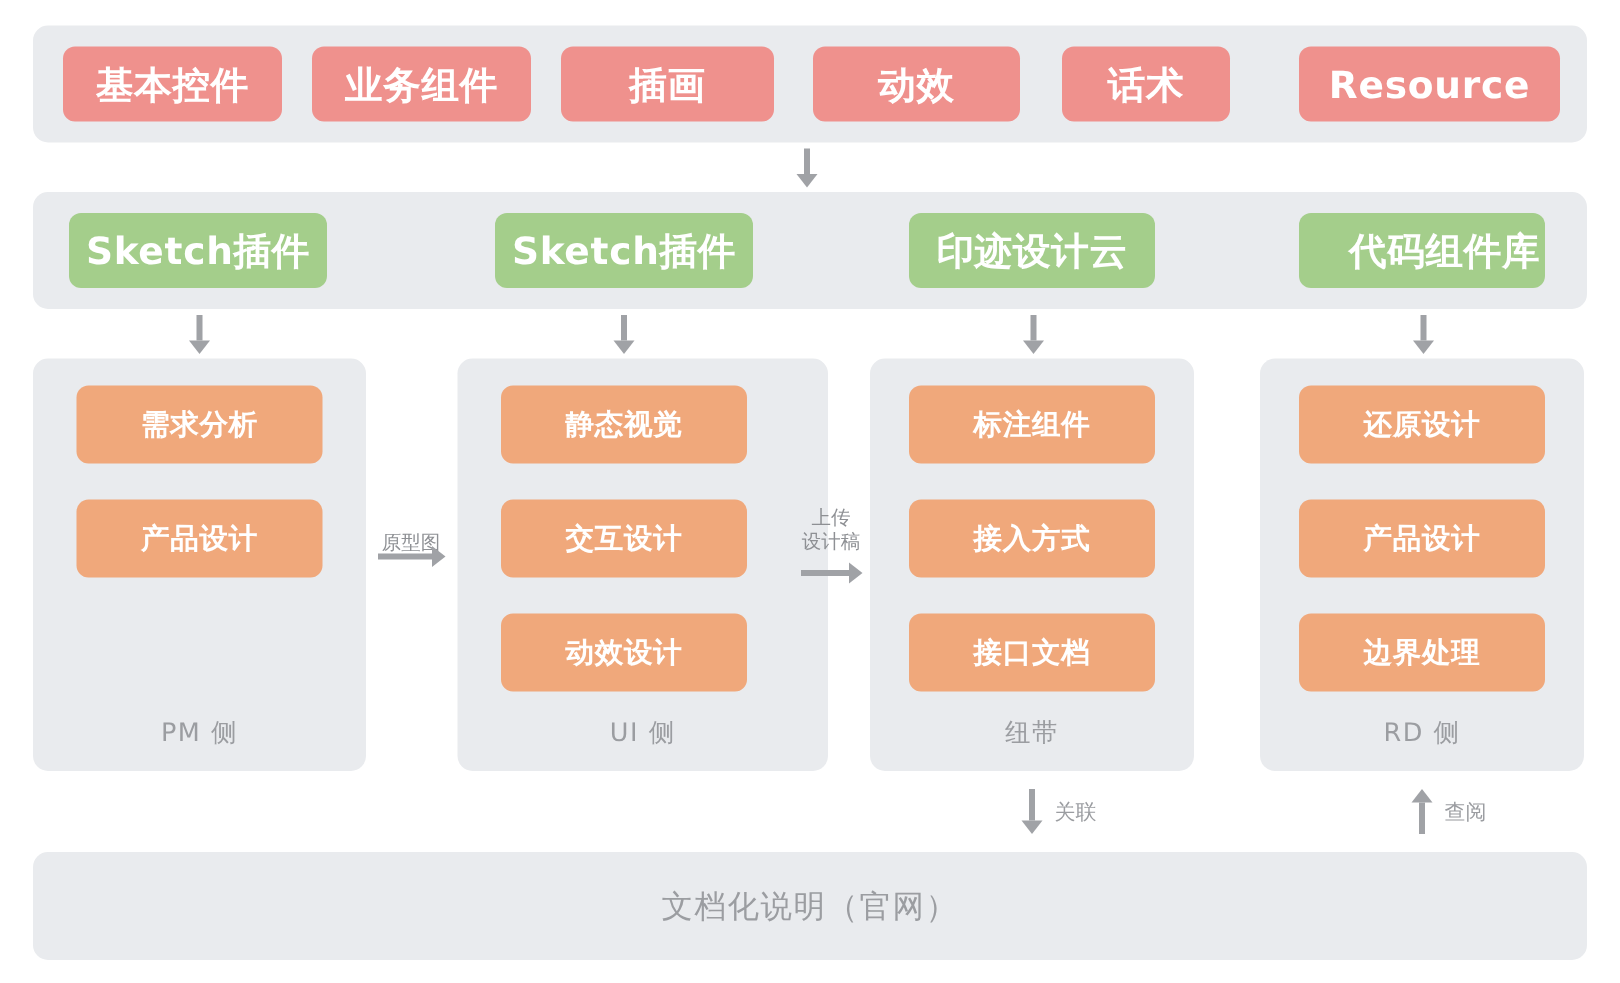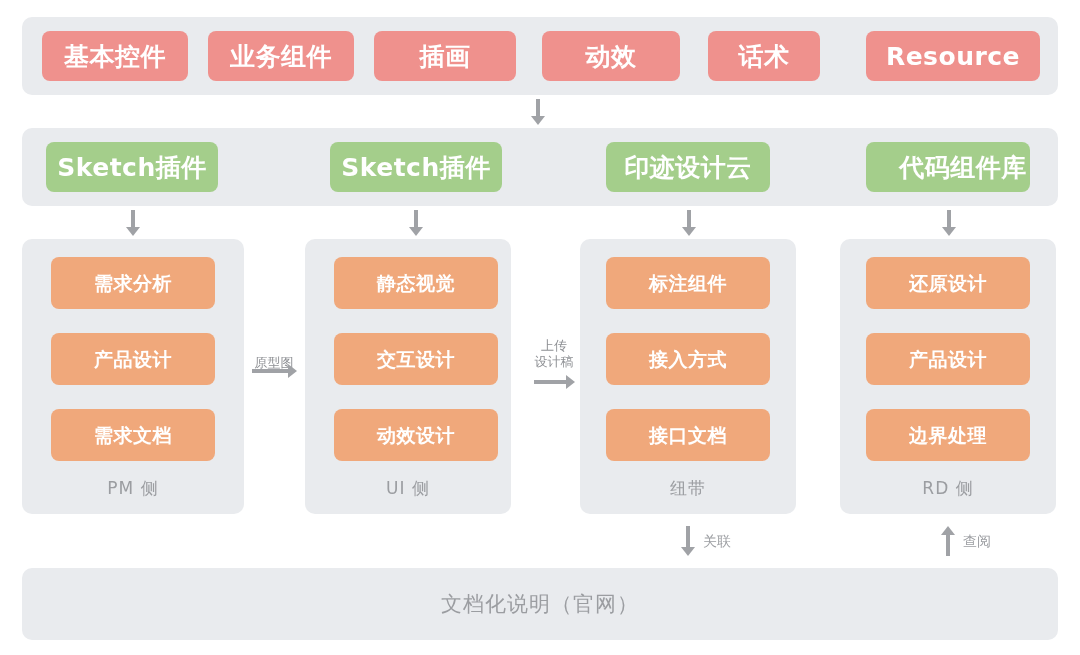--- a/index.html
+++ b/index.html
@@ -164,25 +164,24 @@
       <div class="head"></div>
   </div>
   <div class="arrow-down" style="left:942px; top:210px; height:26px;">
     <div class="shaft" style="height:17px;"></div>
       <div class="head"></div>
   </div>
 
   <div class="column" style="left:22px; width:222px;">
     <div class="chip chip-orange" style="left:29px; top:18px;  width:164px; height:52px;">需求分析</div>
     <div class="chip chip-orange" style="left:29px; top:94px;  width:164px; height:52px;">产品设计</div>
-    <div class="chip chip-orange" style="left:29px; top:170px; width:164px; height:52px;">需求文档</div>
     <div class="col-label">PM 侧</div>
   </div>
 
-  <div class="column" style="left:305px; width:206px;">
+  <div class="column" style="left:305px; width:247px;">
     <div class="chip chip-orange" style="left:29px; top:18px;  width:164px; height:52px;">静态视觉</div>
     <div class="chip chip-orange" style="left:29px; top:94px;  width:164px; height:52px;">交互设计</div>
     <div class="chip chip-orange" style="left:29px; top:170px; width:164px; height:52px;">动效设计</div>
     <div class="col-label">UI 侧</div>
   </div>
 
   <div class="column" style="left:580px; width:216px;">
     <div class="chip chip-orange" style="left:26px; top:18px;  width:164px; height:52px;">标注组件</div>
     <div class="chip chip-orange" style="left:26px; top:94px;  width:164px; height:52px;">接入方式</div>
     <div class="chip chip-orange" style="left:26px; top:170px; width:164px; height:52px;">接口文档</div>

